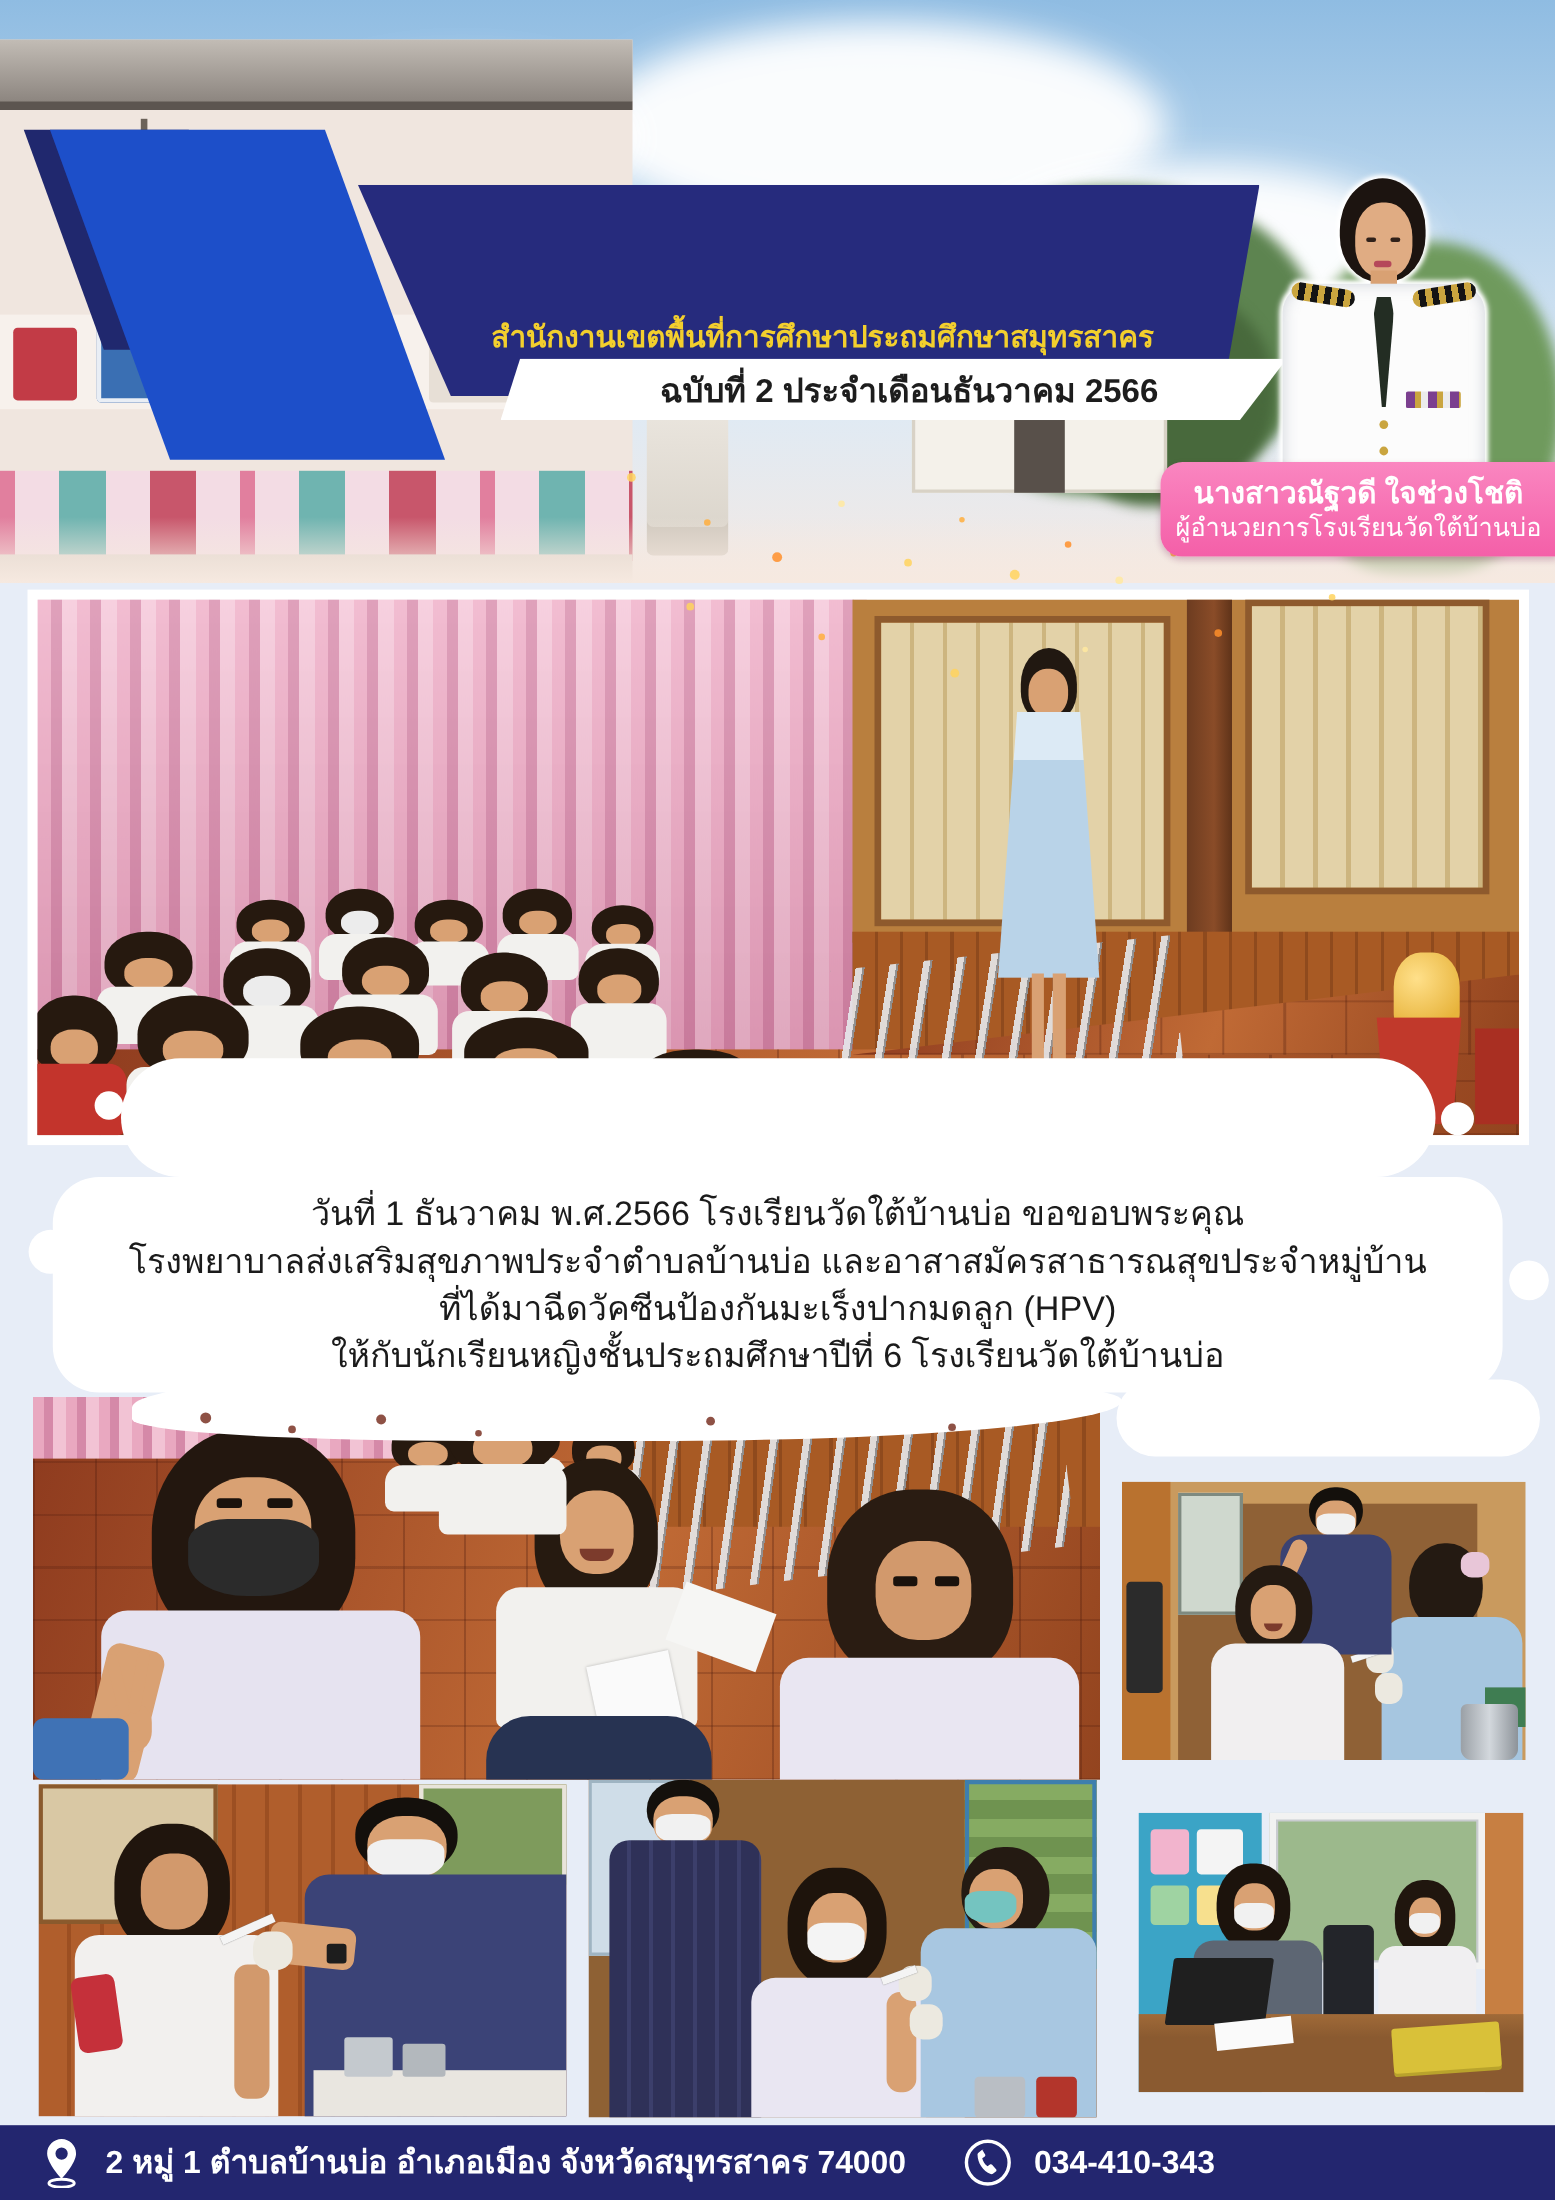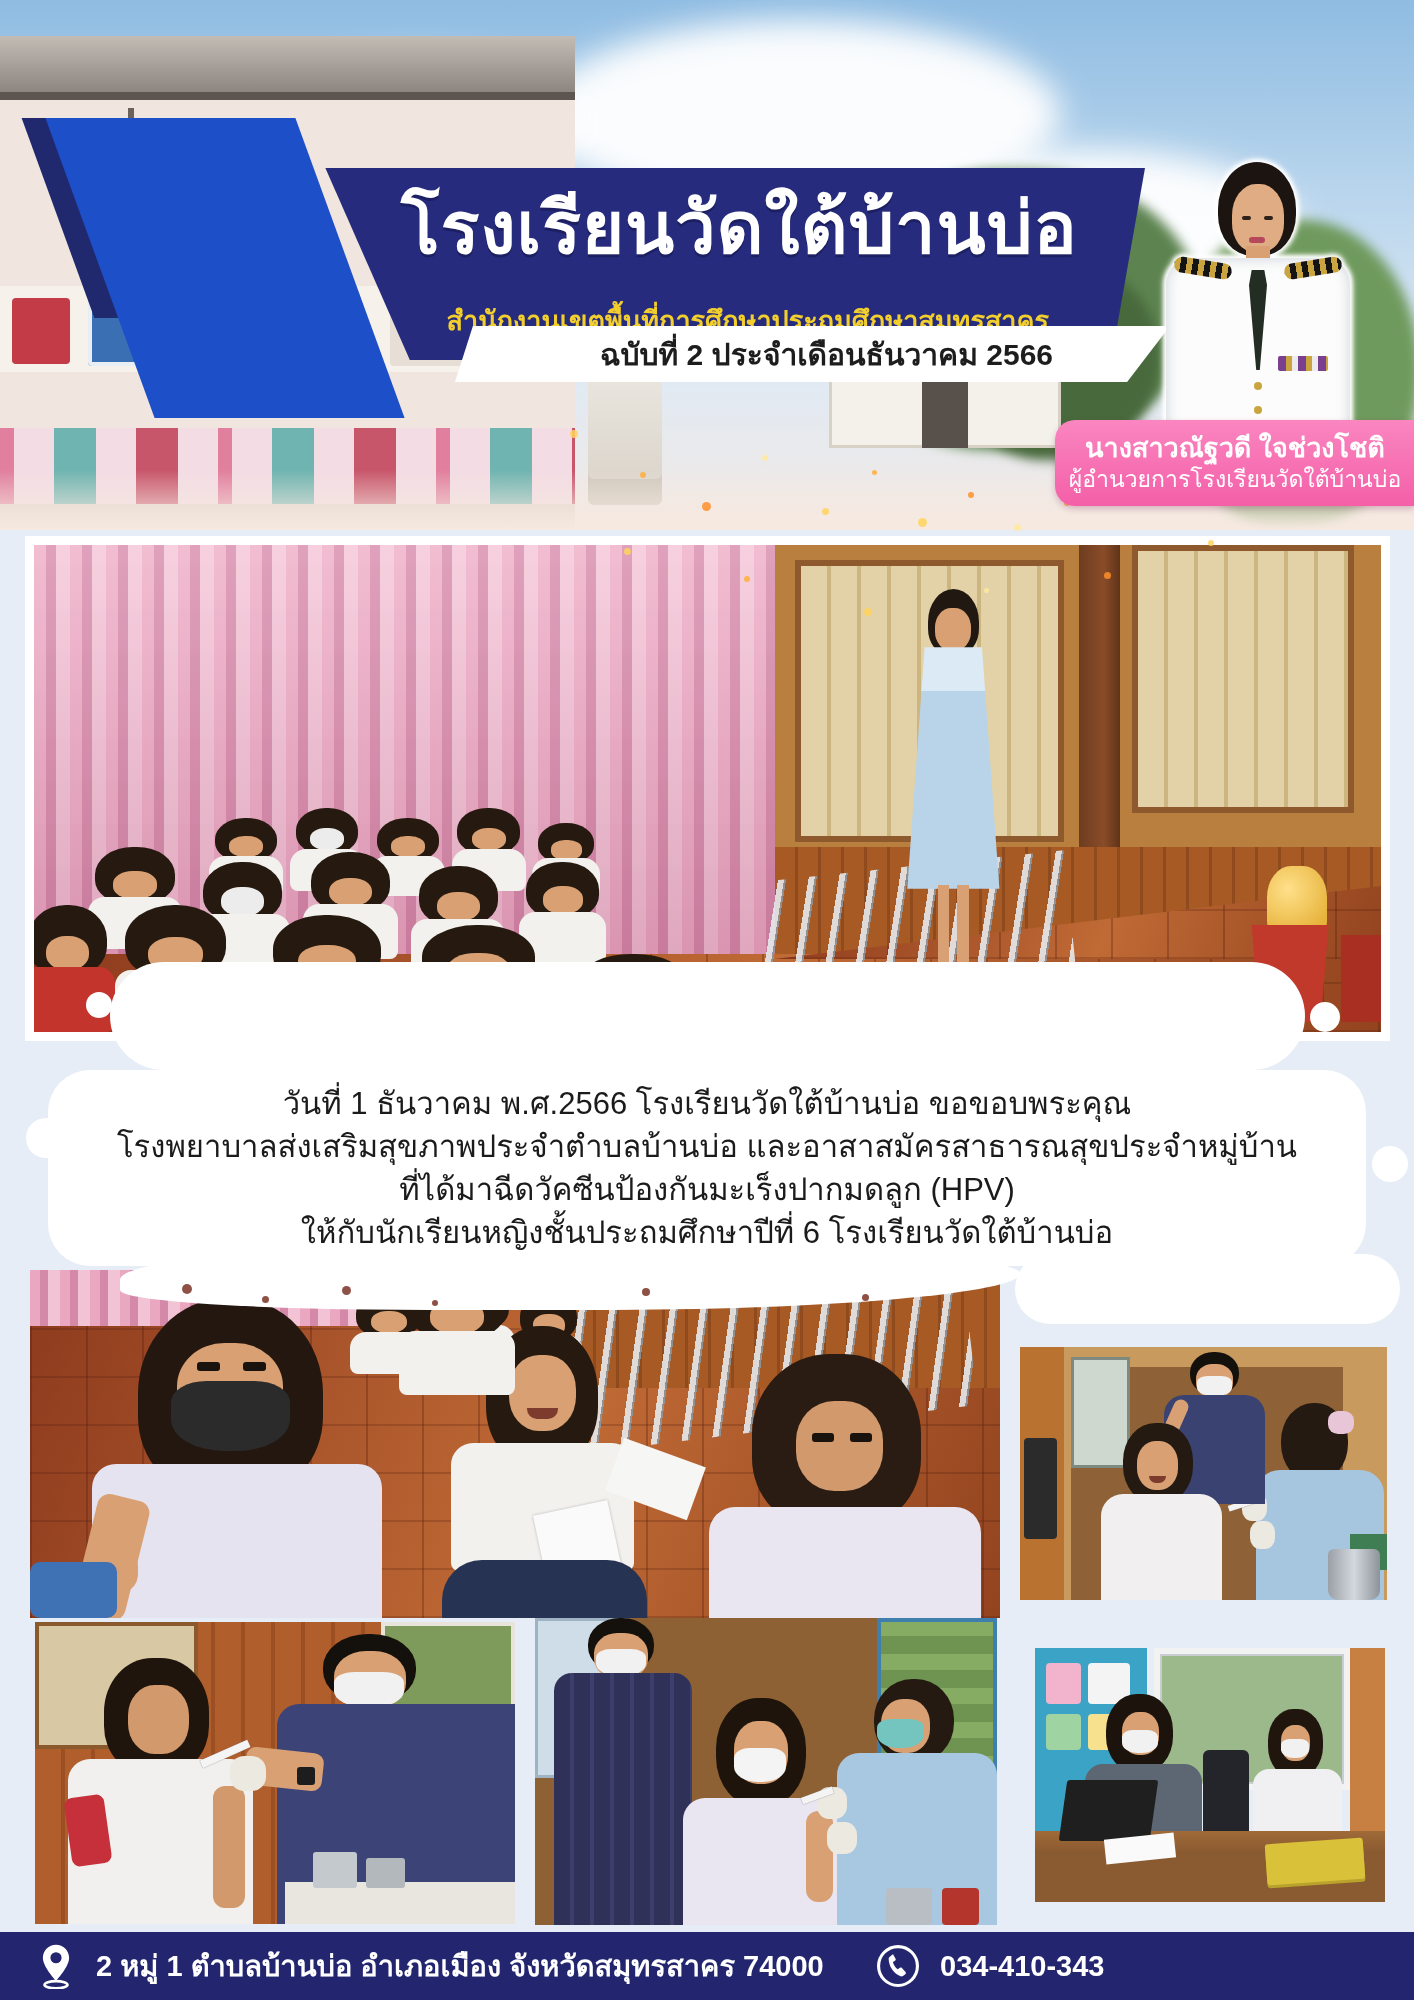--- a/index.html
+++ b/index.html
@@ -28,21 +28,21 @@
   .blue-shape{background:#1d4fc9;transform:skewX(20deg);}
   .blue-shape.dark{background:#20286e;}
   #hd-badge{left:310px;top:95px;width:400px;height:74px;background:#f973b6;border-radius:26px;
       box-shadow:0 4px 0 rgba(160,40,100,.25);display:flex;align-items:center;justify-content:center;}
   #hd-badge span{color:#fff;font-size:34px;font-weight:800;}
   #hd-banner{left:300px;top:168px;width:845px;height:192px;background:#262b7d;
       clip-path:polygon(3% 0,100% 0,96% 100%,13% 100%);}
   #hd-title{position:absolute;left:6%;right:2%;top:2px;text-align:center;color:#ffffff;
       font-size:72px;font-weight:800;white-space:nowrap;letter-spacing:1px;
       text-shadow:0 3px 0 rgba(0,0,20,.25);}
-  #hd-sub{position:absolute;left:8%;right:2%;top:131px;text-align:center;color:#f3cf2d;
+  #hd-sub{position:absolute;left:8%;right:2%;top:116px;text-align:center;color:#f3cf2d;
       font-size:27px;font-weight:700;white-space:nowrap;}
   #hd-issue{left:455px;top:326px;width:715px;height:56px;background:#ffffff;
       clip-path:polygon(2.5% 0,100% 0,94% 100%,0 100%);display:flex;align-items:center;justify-content:center;}
   #hd-issue span{color:#1d1d1d;font-size:30px;font-weight:600;margin-left:28px;}
   #portrait{left:1140px;top:158px;width:230px;height:276px;}
   #portrait .wrap{position:absolute;inset:0;filter:drop-shadow(0 0 2.5px #fff) drop-shadow(0 0 2.5px #fff) drop-shadow(0 0 2px #fff);}
   #dir-badge{left:1055px;top:420px;width:360px;height:86px;border-radius:20px 0 0 20px;
       background:linear-gradient(180deg,#fa86c0,#f45fa8);display:flex;flex-direction:column;
       align-items:center;justify-content:center;z-index:40;box-shadow:0 3px 6px rgba(120,20,80,.25);}
   #dir-badge .nm{color:#fff;font-size:27px;font-weight:700;line-height:1.25;}
@@ -115,21 +115,20 @@
       <span class="a wall"></span>
       <span class="a door"></span>
     </div>
     <span class="a" style="left:0;top:470px;width:1414px;height:60px;background:linear-gradient(180deg,rgba(238,226,216,0),#f6e9e0);"></span>
 
     <span class="a blue-shape dark" style="left:58px;top:118px;width:150px;height:200px;"></span>
     <span class="a blue-shape" style="left:100px;top:118px;width:250px;height:300px;"></span>
 
 
     <div class="a" id="hd-banner">
-      <div id="hd-title">โรงเรียนวัดใต้บ้านบ่อ</div>
       <div id="hd-sub">สำนักงานเขตพื้นที่การศึกษาประถมศึกษาสมุทรสาคร</div>
     </div>
 
     <div class="a" id="hd-issue">
       <span>ฉบับที่ 2 ประจำเดือนธันวาคม 2566</span>
     </div>
 
     <div class="a" id="portrait">
       <div class="wrap">
         <span class="a" style="left:78px;top:4px;width:78px;height:94px;background:#1c1410;border-radius:50% 50% 44% 44%;"></span>

